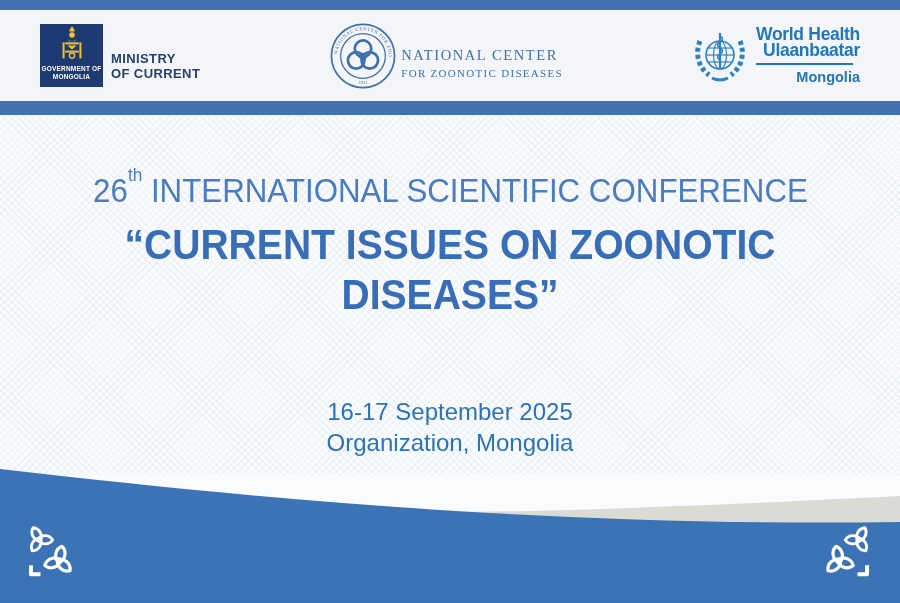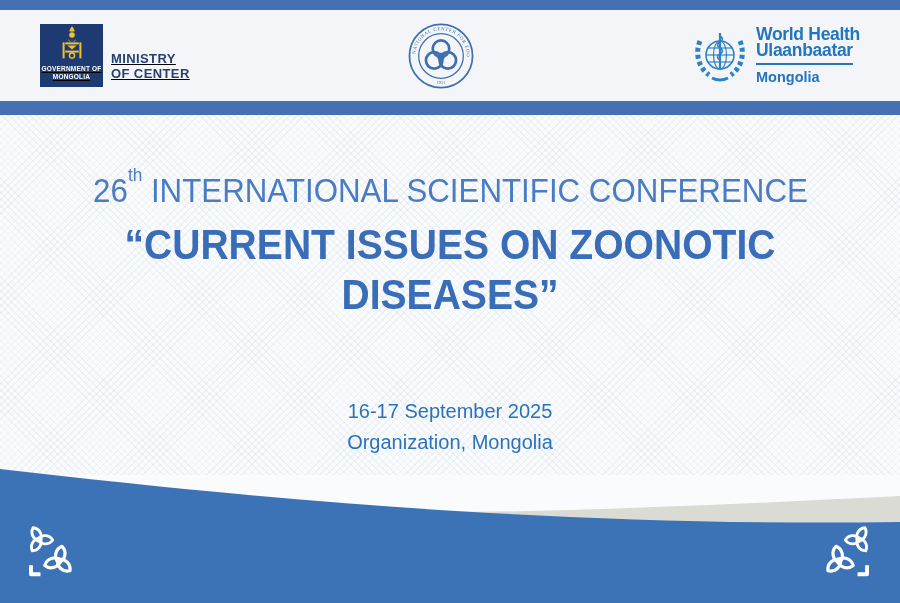--- a/index.html
+++ b/index.html
@@ -11,34 +11,34 @@
   }
   
   .top-bar { position:absolute; top:0; left:0; width:100%; height:10px; background:#4471b4; }
   
   .header {
     position:absolute; top:10px; left:0; width:100%; height:91px;
     background:#f4f5f8; display:flex; align-items:center; justify-content:space-between;
     padding:0 40px;
   }
   
-  .moh-group { display:flex; align-items:center;text-decoration:underline; }
+  .moh-group { display:flex; align-items:center; }
   .moh-emblem {
     width:63px; height:63px; background:#1e3a72; display:flex; flex-direction:column;
     align-items:center; justify-content:flex-start; padding-top:2px;
   }
   .moh-caption { color:#ffffff; font-size:6.5px; font-weight:bold; line-height:8px; text-align:center; letter-spacing:.2px; margin-top:1px; }
   .moh-name { margin-left:8px; margin-top:20px; color:#25416f; font-weight:bold; font-size:13px; line-height:15px; letter-spacing:.4px; }
   
   .nczd-group { display:flex; align-items:center; }
   .nczd-name { margin-left:4px; color:#3f6fae; font-family:"Liberation Serif", serif; margin-top:14px;}
   .nczd-line1 { font-size:14.5px; letter-spacing:1.6px; }
   .nczd-line2 { font-size:11px; letter-spacing:1.3px; margin-top:3px; }
   
-  .who-group { display:flex; align-items:center; }
+  .who-group { display:flex; align-items:center;text-align:right; }
   .who-text { margin-left:8px; }
   .who-name { color:#2376bd; font-weight:bold; font-size:17.5px; line-height:16.5px; letter-spacing:-.3px; }
   .who-divider { height:2.5px; background:#2376bd; margin:4px 0 4px 0; width:97px; }
   .who-country { color:#2376bd; font-weight:bold; font-size:14.5px; }
   
   .divider-bar { position:absolute; top:101px; left:0; width:100%; height:14px; background:#4471b4; }
   
   .main {
     position:absolute; top:115px; left:0; width:100%; height:360px;
     background-color:#fafbfd;
@@ -49,21 +49,21 @@
   }
   .conf-line {
     margin-top:56px; font-size:34px; color:#4a7cc4;
     display:inline-block; transform:scaleX(.92); transform-origin:center; white-space:nowrap;
   }
   .conf-line sup { font-size:.55em; position:relative; top:-.45em; }
   .main-title {
     margin-top:10px; font-size:42px; font-weight:bold; color:#3a6db8; line-height:50px;
     transform:scaleX(.93); transform-origin:center;
   }
-  .date-block { margin-top:76px; font-size:20px; color:#2a73ba; line-height:31px; }
+  .date-block { margin-top:76px; font-size:24px; color:#2a73ba; line-height:31px; }
   
   .wave-svg { position:absolute; left:0; bottom:0; width:900px; height:140px; display:block; }
   
   .ornament { position:absolute; bottom:22px; width:56px; height:56px; }
   .ornament.left { left:22px; }
   .ornament.right { right:24px; transform:scaleX(-1); }
 </style>
 </head>
 <body>
 
@@ -88,21 +88,21 @@
             <circle cx="12" cy="29.6" r="2.6" fill="none" stroke="#f2c12e" stroke-width="1.4"></circle>
           </g>
         </svg>
         <div class="moh-caption">
           <div>GOVERNMENT OF</div>
           <div>MONGOLIA</div>
         </div>
       </div>
       <div class="moh-name">
         <div>MINISTRY</div>
-        <div>OF CENTER</div>
+        <div>OF CURRENT</div>
       </div>
     </div>
 
     <div class="nczd-group">
       <svg width="68" height="68" viewBox="0 0 70 70">
         <defs>
           <path id="sealArc" d="M8.5,35 A26.5,26.5 0 1 1 61.5,35"></path>
         </defs>
         <circle cx="35" cy="35" r="32.5" fill="none" stroke="#3f6fae" stroke-width="1.8"></circle>
         <circle cx="35" cy="35" r="23" fill="none" stroke="#3f6fae" stroke-width="1.3"></circle>
@@ -110,20 +110,24 @@
           <textPath href="#sealArc" startOffset="2">NATIONAL CENTER FOR ZOONOTIC DISEASES</textPath>
         </text>
         <text x="35" y="63.5" font-size="4.5" fill="#3f6fae" text-anchor="middle" font-family="Liberation Serif, serif">1931</text>
         <g fill="none" stroke="#3f6fae">
           <circle cx="35" cy="27.5" r="8.5" stroke-width="2.8"></circle>
           <circle cx="28" cy="39.5" r="8.5" stroke-width="2.8"></circle>
           <circle cx="42" cy="39.5" r="8.5" stroke-width="2.8"></circle>
           <circle cx="35" cy="35.5" r="3" stroke-width="1.6"></circle>
         </g>
       </svg>
+      <div class="nczd-name">
+        <div class="nczd-line1">NATIONAL CENTER</div>
+        <div class="nczd-line2">FOR ZOONOTIC DISEASES</div>
+      </div>
     </div>
 
     <div class="who-group">
       <svg width="56" height="54" viewBox="0 0 56 54">
         <g fill="none" stroke="#2e82c4">
           <circle cx="28" cy="26" r="14" stroke-width="1.6"></circle>
           <line x1="14" y1="26" x2="42" y2="26" stroke-width="1.2"></line>
           <line x1="15.5" y1="19" x2="40.5" y2="19" stroke-width="1.2"></line>
           <line x1="15.5" y1="33" x2="40.5" y2="33" stroke-width="1.2"></line>
           <ellipse cx="28" cy="26" rx="6.5" ry="14" stroke-width="1.2"></ellipse>

